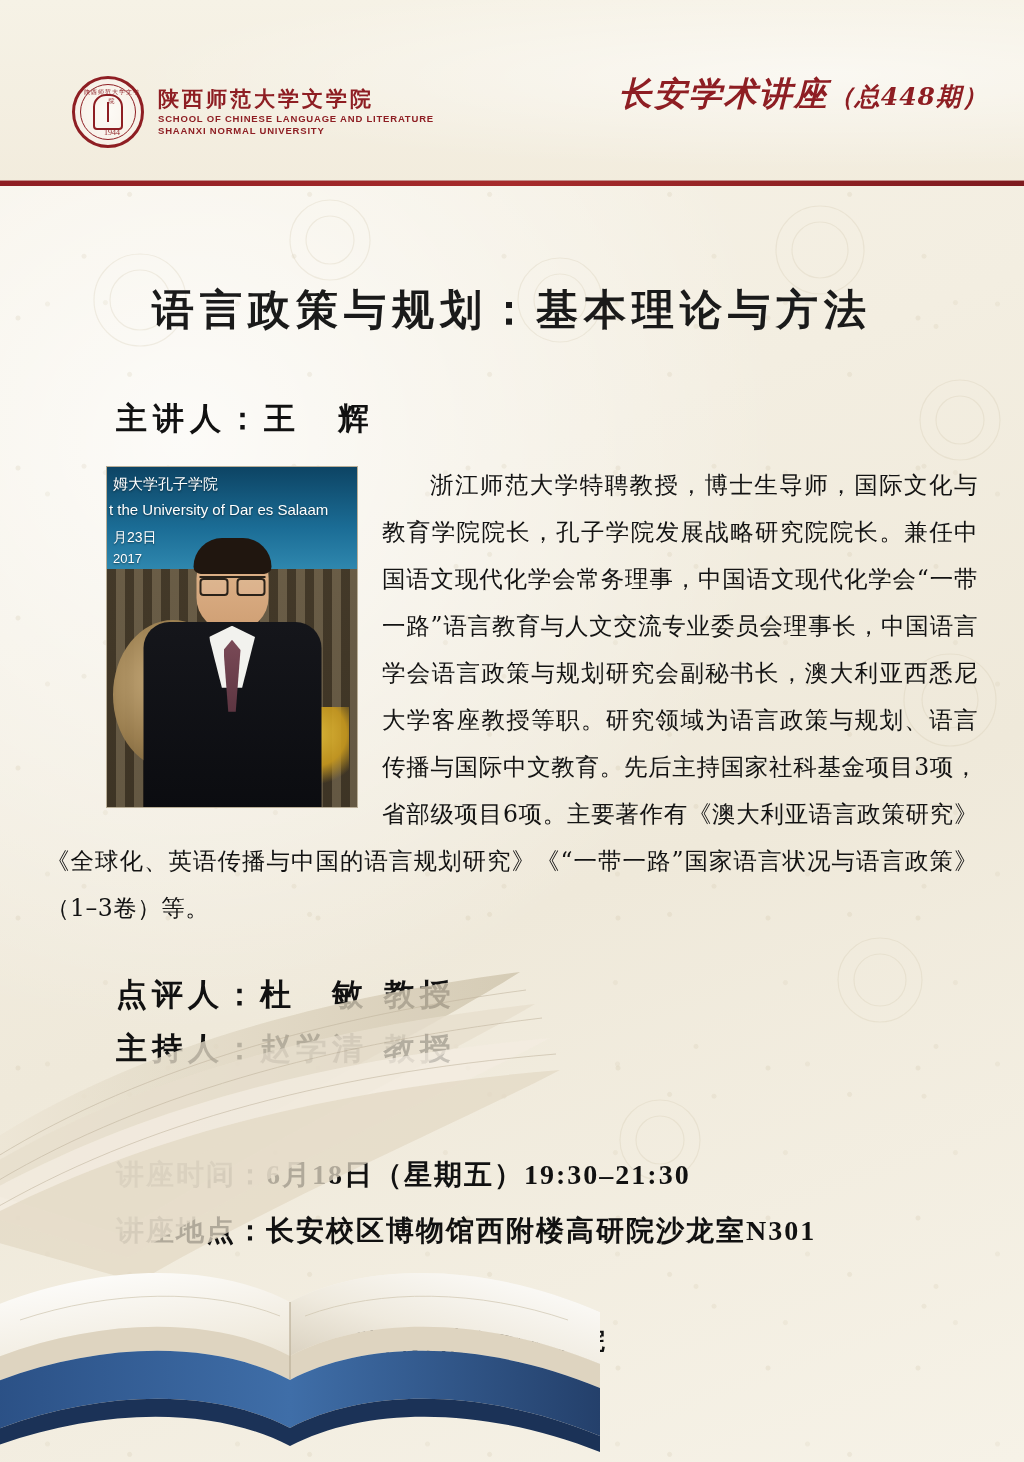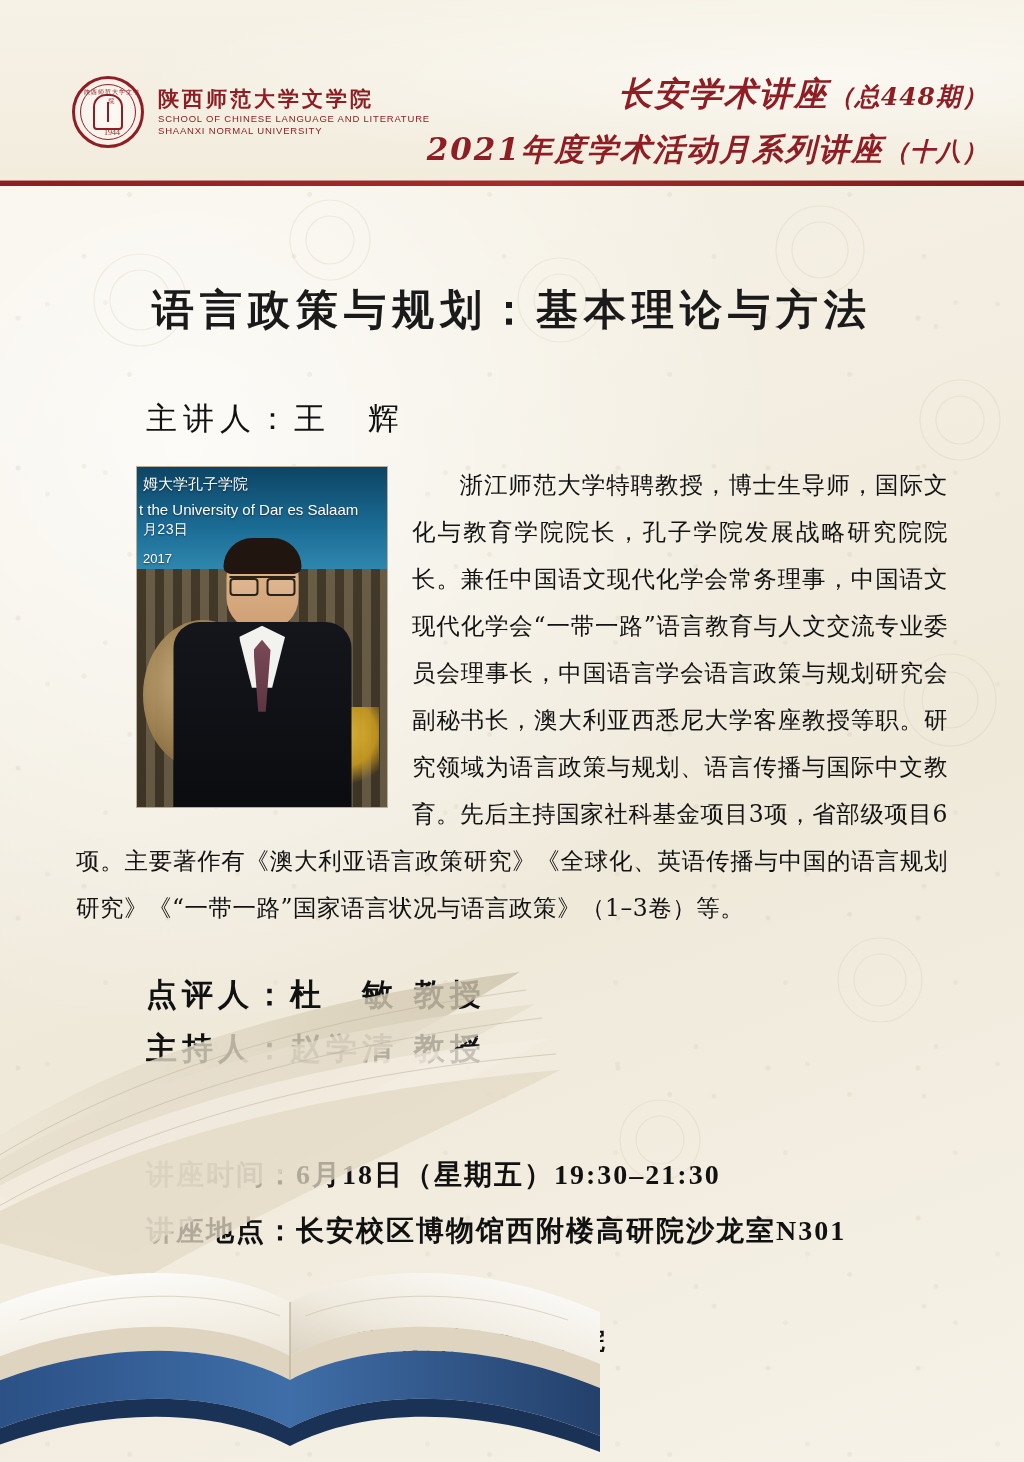--- a/index.html
+++ b/index.html
@@ -134,20 +134,21 @@
     color: #8e1e23;
     letter-spacing: 3px;
     font-weight: 700;
   }
   .logo-en1, .logo-en2 {
     font-family: "Liberation Sans", sans-serif;
     font-size: 9.5px;
     color: #8e1e23;
     letter-spacing: 0.8px;
     margin-top: 3px;
+    font-weight: bold;
   }
   .logo-en2 { margin-top: 1px; }
 
   .header-titles {
     position: absolute;
     right: 36px;
     top: 72px;
     text-align: right;
     color: #7b1418;
   }
@@ -161,39 +162,39 @@
     font-style: italic;
   }
   .header-title-1 { font-size: 33px; }
   .header-title-2 { font-size: 31px; margin-top: 12px; }
   .header-title-1 .small,
   .header-title-2 .small { font-size: 25px; letter-spacing: 1px; }
 
   
   .main {
     position: relative;
-    padding: 0 76px;
+    padding: 0 46px;
   }
 
   .lecture-title {
     margin-top: 96px;
     text-align: center;
     font-family: "DejaVu Serif", serif;
     font-weight: 700;
     font-size: 42px;
     letter-spacing: 6px;
     color: #1a1a1a;
     white-space: nowrap;
   }
 
   .speaker-line {
     margin-top: 60px;
     margin-left: 70px;
     font-family: "DejaVu Serif", serif;
-    font-weight: 400;
+    font-weight: 700;
     font-size: 31px;
     letter-spacing: 6px;
     color: #111;
   }
 
   .bio-block {
     margin-top: 22px;
     position: relative;
   }
   .portrait {
@@ -228,23 +229,23 @@
     top: 34px;
     color: #fff;
     font-family: "Liberation Sans", sans-serif;
     font-size: 15px;
     white-space: nowrap;
     text-shadow: 0 1px 2px rgba(0,0,0,0.5);
   }
   .portrait .date-caption {
     position: absolute;
     left: 6px;
-    top: 54px;
+    top: 62px;
     color: #fff;
-    font-family: Liberation Mono, monospace;
+    font-family: Liberation Sans, sans-serif;
     font-size: 14px;
     text-shadow: 0 1px 2px rgba(0,0,0,0.5);
   }
   .portrait .year-caption {
     position: absolute;
     left: 6px;
     top: 84px;
     color: #fff;
     font-family: "Liberation Sans", sans-serif;
     font-size: 13px;
@@ -456,23 +457,20 @@
         <div class="logo-cn">陕西师范大学文学院</div>
         <div class="logo-en1">SCHOOL OF CHINESE LANGUAGE AND LITERATURE</div>
         <div class="logo-en2">SHAANXI NORMAL UNIVERSITY</div>
       </div>
     </div>
 
     <div class="header-titles">
       <div class="header-title-1">
         <span>长安学术讲座</span><span class="small">（总448期）</span>
       </div>
-      <div class="header-title-2">
-        <span>2021年度学术活动月系列讲座</span><span class="small">（十八）</span>
-      </div>
     </div>
 
     <div class="header-rule-thin"></div>
     <div class="header-rule"></div>
   </div>
 
   <div class="main">
 
     <div class="lecture-title">语言政策与规划：基本理论与方法</div>
 

